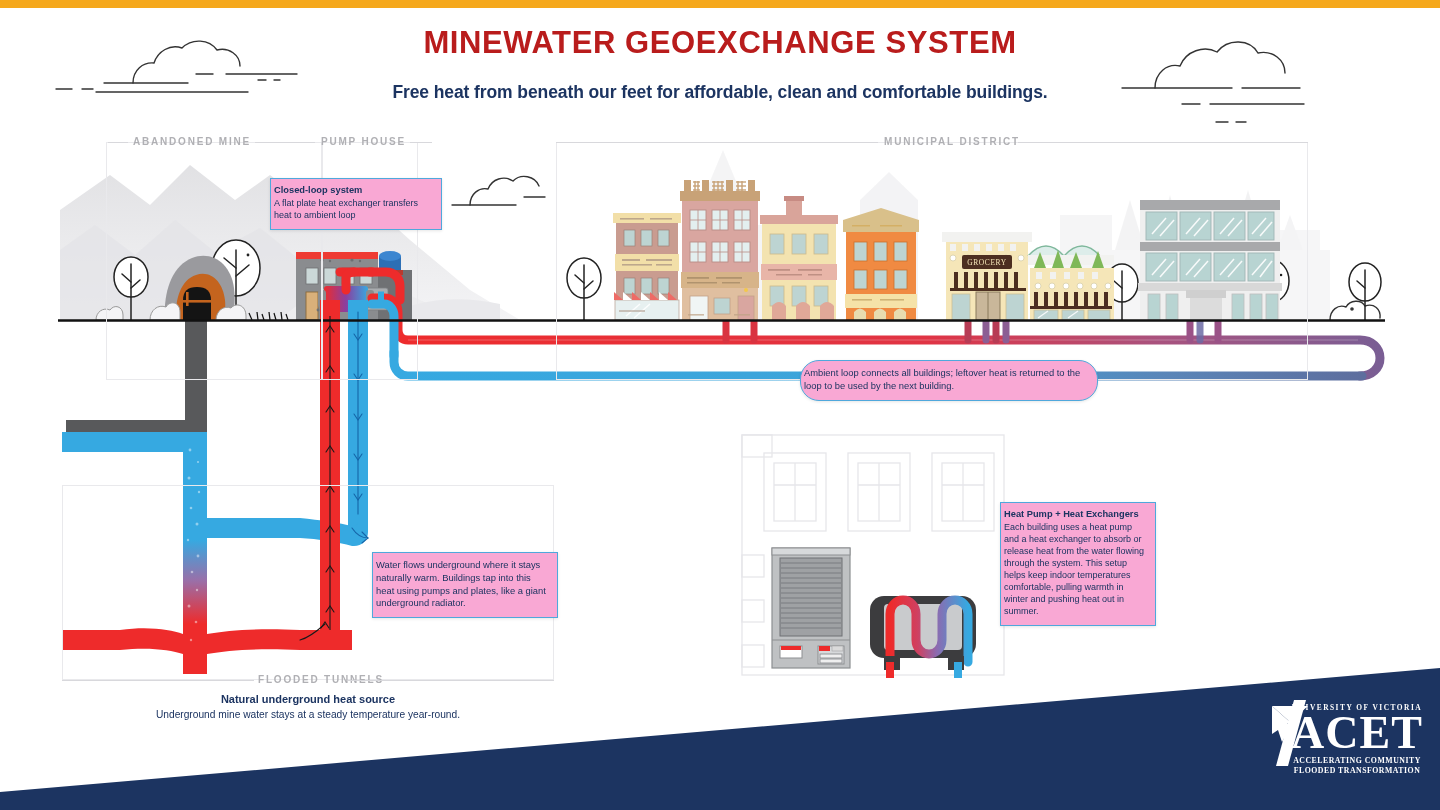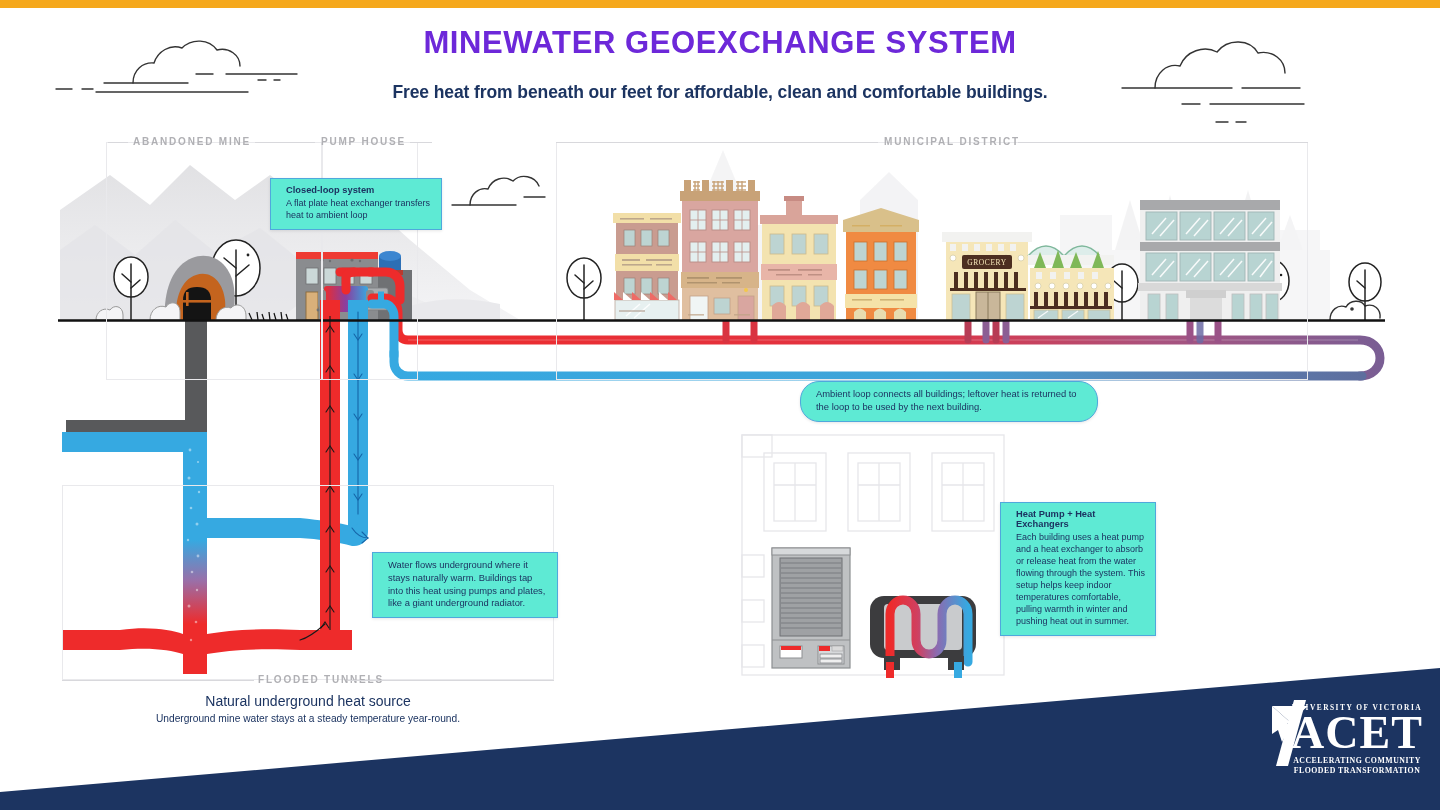--- a/index.html
+++ b/index.html
@@ -11,21 +11,21 @@
   }
   #stage { position:absolute; inset:0; width:1440px; height:810px; overflow:hidden; background:#fff; }
 
   
   .topbar { position:absolute; left:0; top:0; width:1440px; height:8px; background:#F5A81C; }
 
   
   .hdr { position:absolute; left:0; top:26px; width:1440px; text-align:center; }
   .hdr h1 {
     font-size:31px; font-weight:bold; letter-spacing:0.6px;
-    color:#6d28d9; line-height:1.1;
+    color:#b91c1c; line-height:1.1;
   }
   .hdr h2 {
     font-size:17.5px; font-weight:bold; color:#1C3461;
     margin-top:22px; letter-spacing:-0.1px;
   }
   .hdr p {
     font-size:9.6px; color:#2A3F66; line-height:1.45; margin-top:9px;
   }
 
   
@@ -33,31 +33,31 @@
     position:absolute; font-size:10px; letter-spacing:1.8px;
     color:#b0b0b4; font-weight:600; white-space:nowrap;
   }
   .band-rule { position:absolute; height:1px; background:#d8d8dc; }
 
   
   .frame { position:absolute; border:1px solid #e9e9ec; background:transparent; }
 
   
   .callout {
-    position:absolute; background:#5eead4; border:1.2px solid #4FA8DC;
-    padding:6px 9px 7px 15px; color:#1C3461;
+    position:absolute; background:#f9a8d4; border:1.2px solid #4FA8DC;
+    padding:6px 9px 7px 3px; color:#1C3461;
     box-shadow:0 1px 3px rgba(0,0,0,.10);
   }
   .callout .c-title { font-size:9.3px; font-weight:bold; margin-bottom:3px; }
   .callout .c-body { font-size:9px; line-height:1.33; }
   .callout.no-title .c-body { font-size:9.4px; line-height:1.36; }
 
   
   .cap { position:absolute; text-align:center; color:#1C3461; }
-  .cap .cap-t { font-size:14px; font-weight:normal; }
+  .cap .cap-t { font-size:11px; font-weight:bold; }
   .cap .cap-s { font-size:10.2px; margin-top:4px; }
 
   
   .logo { position:absolute; color:#fff; text-align:center;font-family:Liberation Serif, serif; }
   .logo-uvic { font-size:7.4px; letter-spacing:1.5px; font-weight:600; }
   .logo-acet { font-size:46px; font-weight:bold; letter-spacing:1px; line-height:0.92; }
   .logo-tag { font-size:7.8px; font-weight:bold; letter-spacing:0.5px; line-height:1.25; margin-top:2px; }
   svg { display:block; }
 </style>
 </head>
@@ -770,21 +770,21 @@
 
   <div class="band-rule" style="left:62px; top:680px; width:192px;"></div>
   <div class="band-label" style="left:258px; top:674px;">FLOODED TUNNELS</div>
   <div class="band-rule" style="left:348px; top:680px; width:206px;"></div>
 
   <div class="callout" style="left:270px; top:178px; width:172px;">
     <div class="c-title">Closed-loop system</div>
     <div class="c-body">A flat plate heat exchanger transfers heat to ambient loop</div>
   </div>
 
-  <div class="callout no-title" style="left:800px; top:381px; width:298px;border-radius:19px;">
+  <div class="callout no-title" style="left:800px; top:360px; width:298px;border-radius:19px;">
     <div class="c-body">Ambient loop connects all buildings; leftover heat  is returned to the loop to be used by the next building.</div>
   </div>
 
   <div class="callout no-title" style="left:372px; top:552px; width:186px;">
     <div class="c-body">Water flows underground where it stays naturally warm. Buildings tap into this heat using pumps and plates, like a giant underground radiator.</div>
   </div>
 
   <div class="callout" style="left:1000px; top:502px; width:156px;">
     <div class="c-title">Heat Pump + Heat Exchangers</div>
     <div class="c-body">Each building uses a heat pump and a heat exchanger to absorb or release heat from the water flowing through the system. This setup helps keep indoor temperatures comfortable, pulling warmth in winter and pushing heat out in summer.</div>

